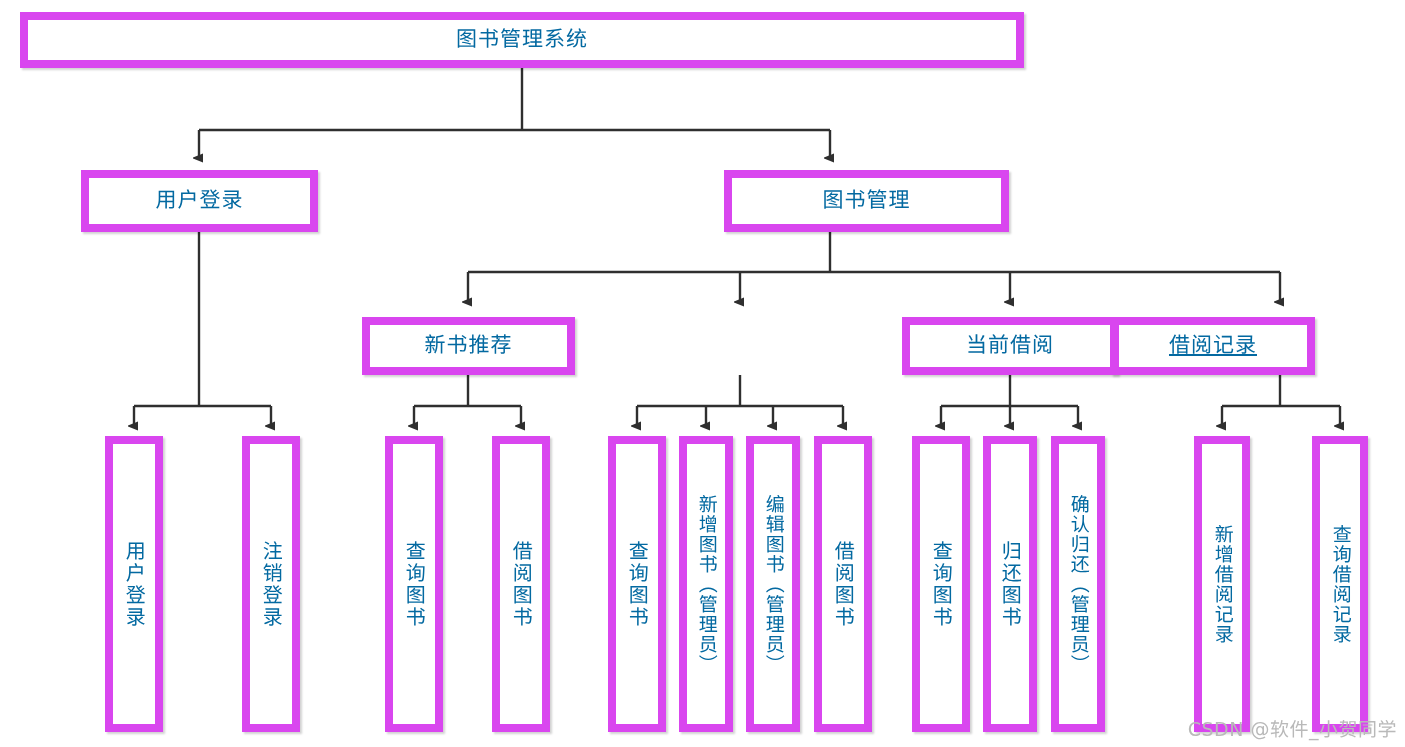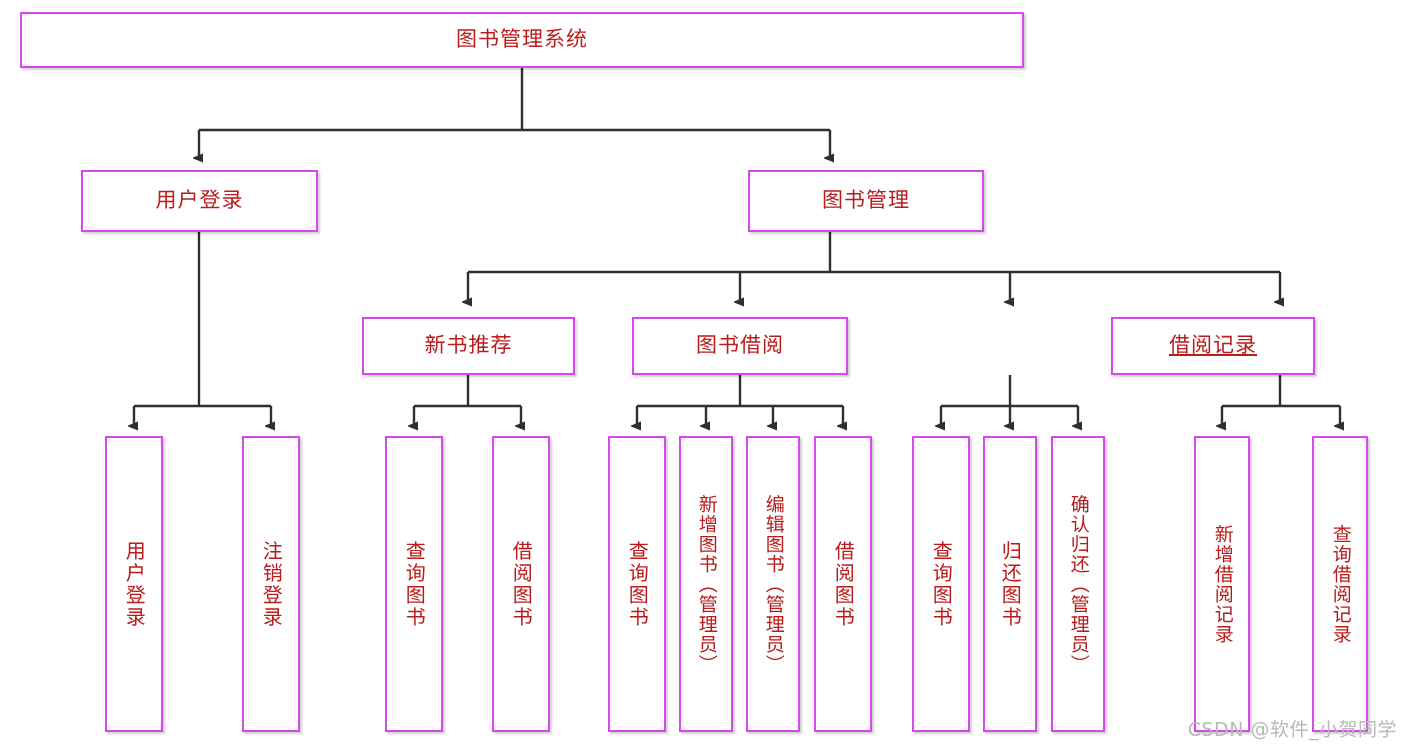--- a/index.html
+++ b/index.html
@@ -23,26 +23,26 @@
     left: 0;
     top: 0;
     width: 1405px;
     height: 747px;
     pointer-events: none;
   }
   .node {
     position: absolute;
     box-sizing: border-box;
     background: #ffffff;
-    border: 2px solid #d946ef;
+    border: 8px solid #d946ef;
     box-shadow: 2px 2px 2px rgba(0,0,0,0.18);
     display: flex;
     align-items: center;
     justify-content: center;
-    color: #b91c1c;
+    color: #0369a1;
   }
   .node.horiz .label {
     font-size: 21px;
     line-height: 1.1;
     letter-spacing: 1px;
     white-space: nowrap;
   }
   .node.vert {
     align-items: center;
     justify-content: center;
@@ -126,29 +126,29 @@
     </g>
   </svg>
 
   <div class="node horiz" style="left:20px; top:12px; width:1004px; height:56px;">
     <span class="label">图书管理系统</span>
   </div>
 
   <div class="node horiz" style="left:81px; top:170px; width:237px; height:62px;">
     <span class="label">用户登录</span>
   </div>
-  <div class="node horiz" style="left:748px; top:170px; width:236px; height:62px;">
+  <div class="node horiz" style="left:724px; top:170px; width:285px; height:62px;">
     <span class="label">图书管理</span>
   </div>
 
   <div class="node horiz" style="left:362px; top:317px; width:213px; height:58px;align-items:center;">
     <span class="label">新书推荐</span>
   </div>
-  <div class="node horiz" style="left:632px; top:317px; width:216px; height:58px;">
-    <span class="label">图书借阅</span>
+  <div class="node horiz" style="left:902px; top:317px; width:216px; height:58px;">
+    <span class="label">当前借阅</span>
   </div>
   <div class="node horiz" style="left:1111px; top:317px; width:204px; height:58px;text-decoration:underline;">
     <span class="label">借阅记录</span>
   </div>
 
   <div class="node vert" style="left:105px; top:436px; width:58px; height:296px;">
     <span class="label">用户登录</span>
   </div>
   <div class="node vert" style="left:242px; top:436px; width:58px; height:296px;">
     <span class="label">注销登录</span>

